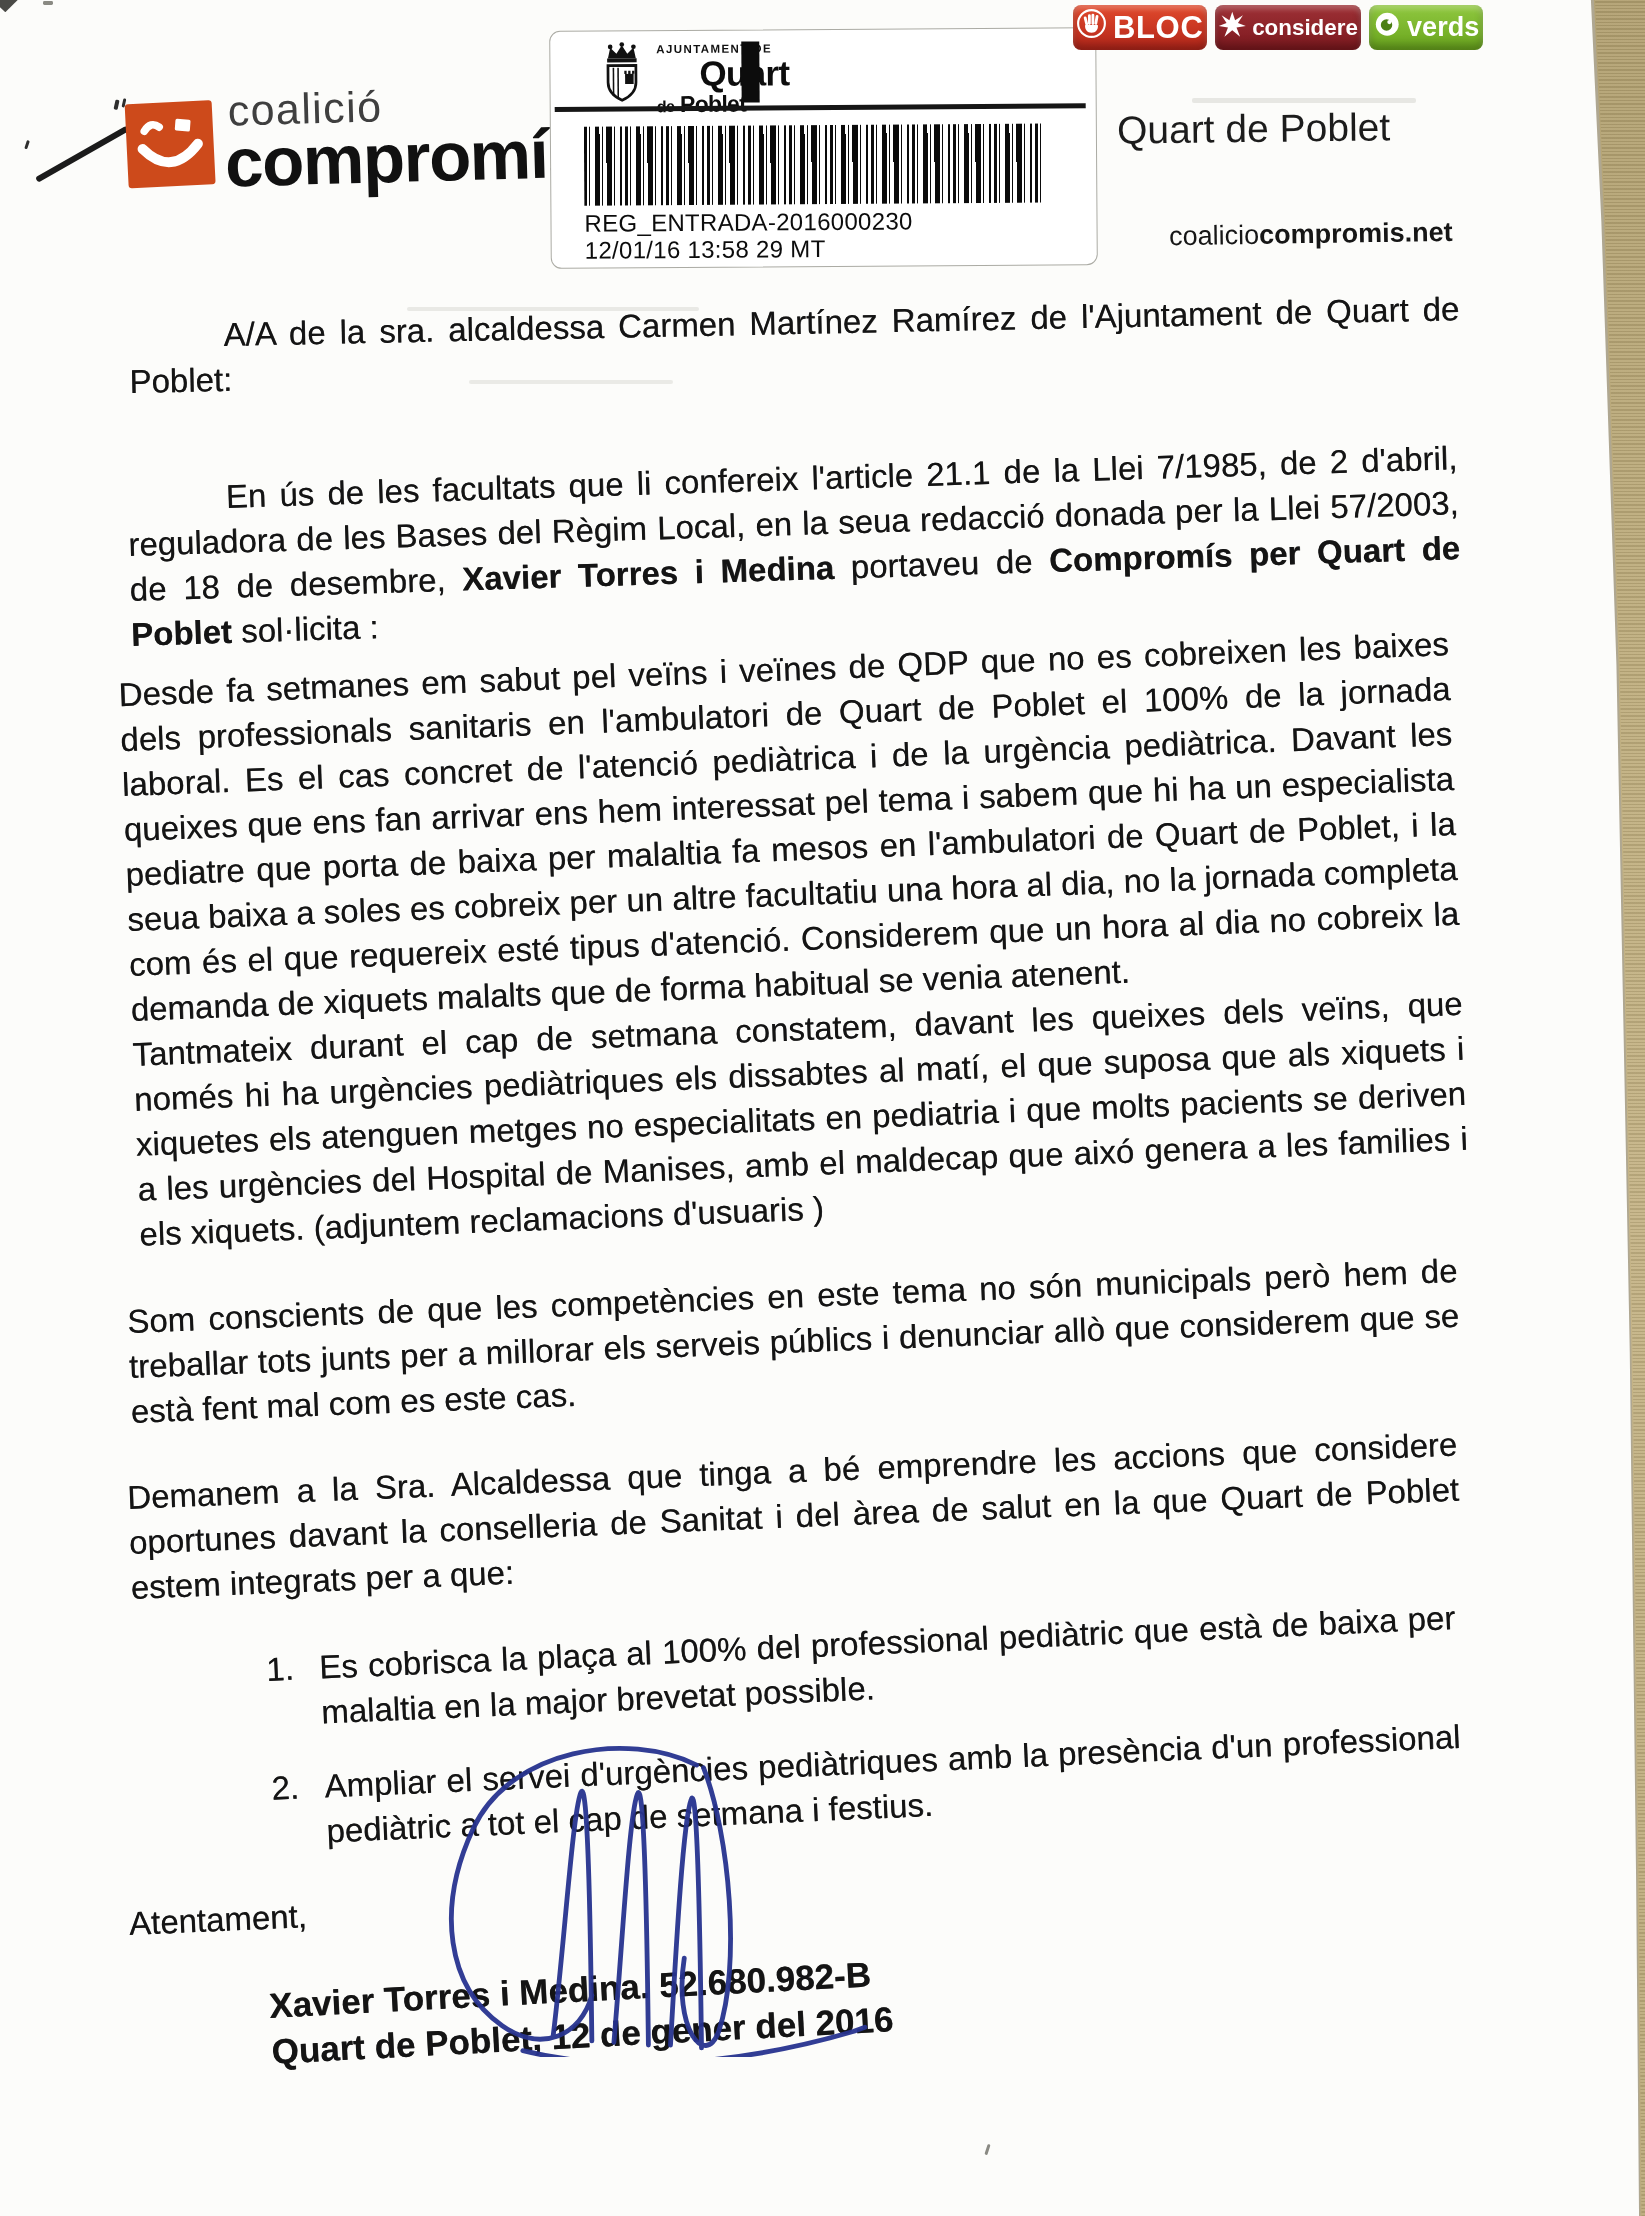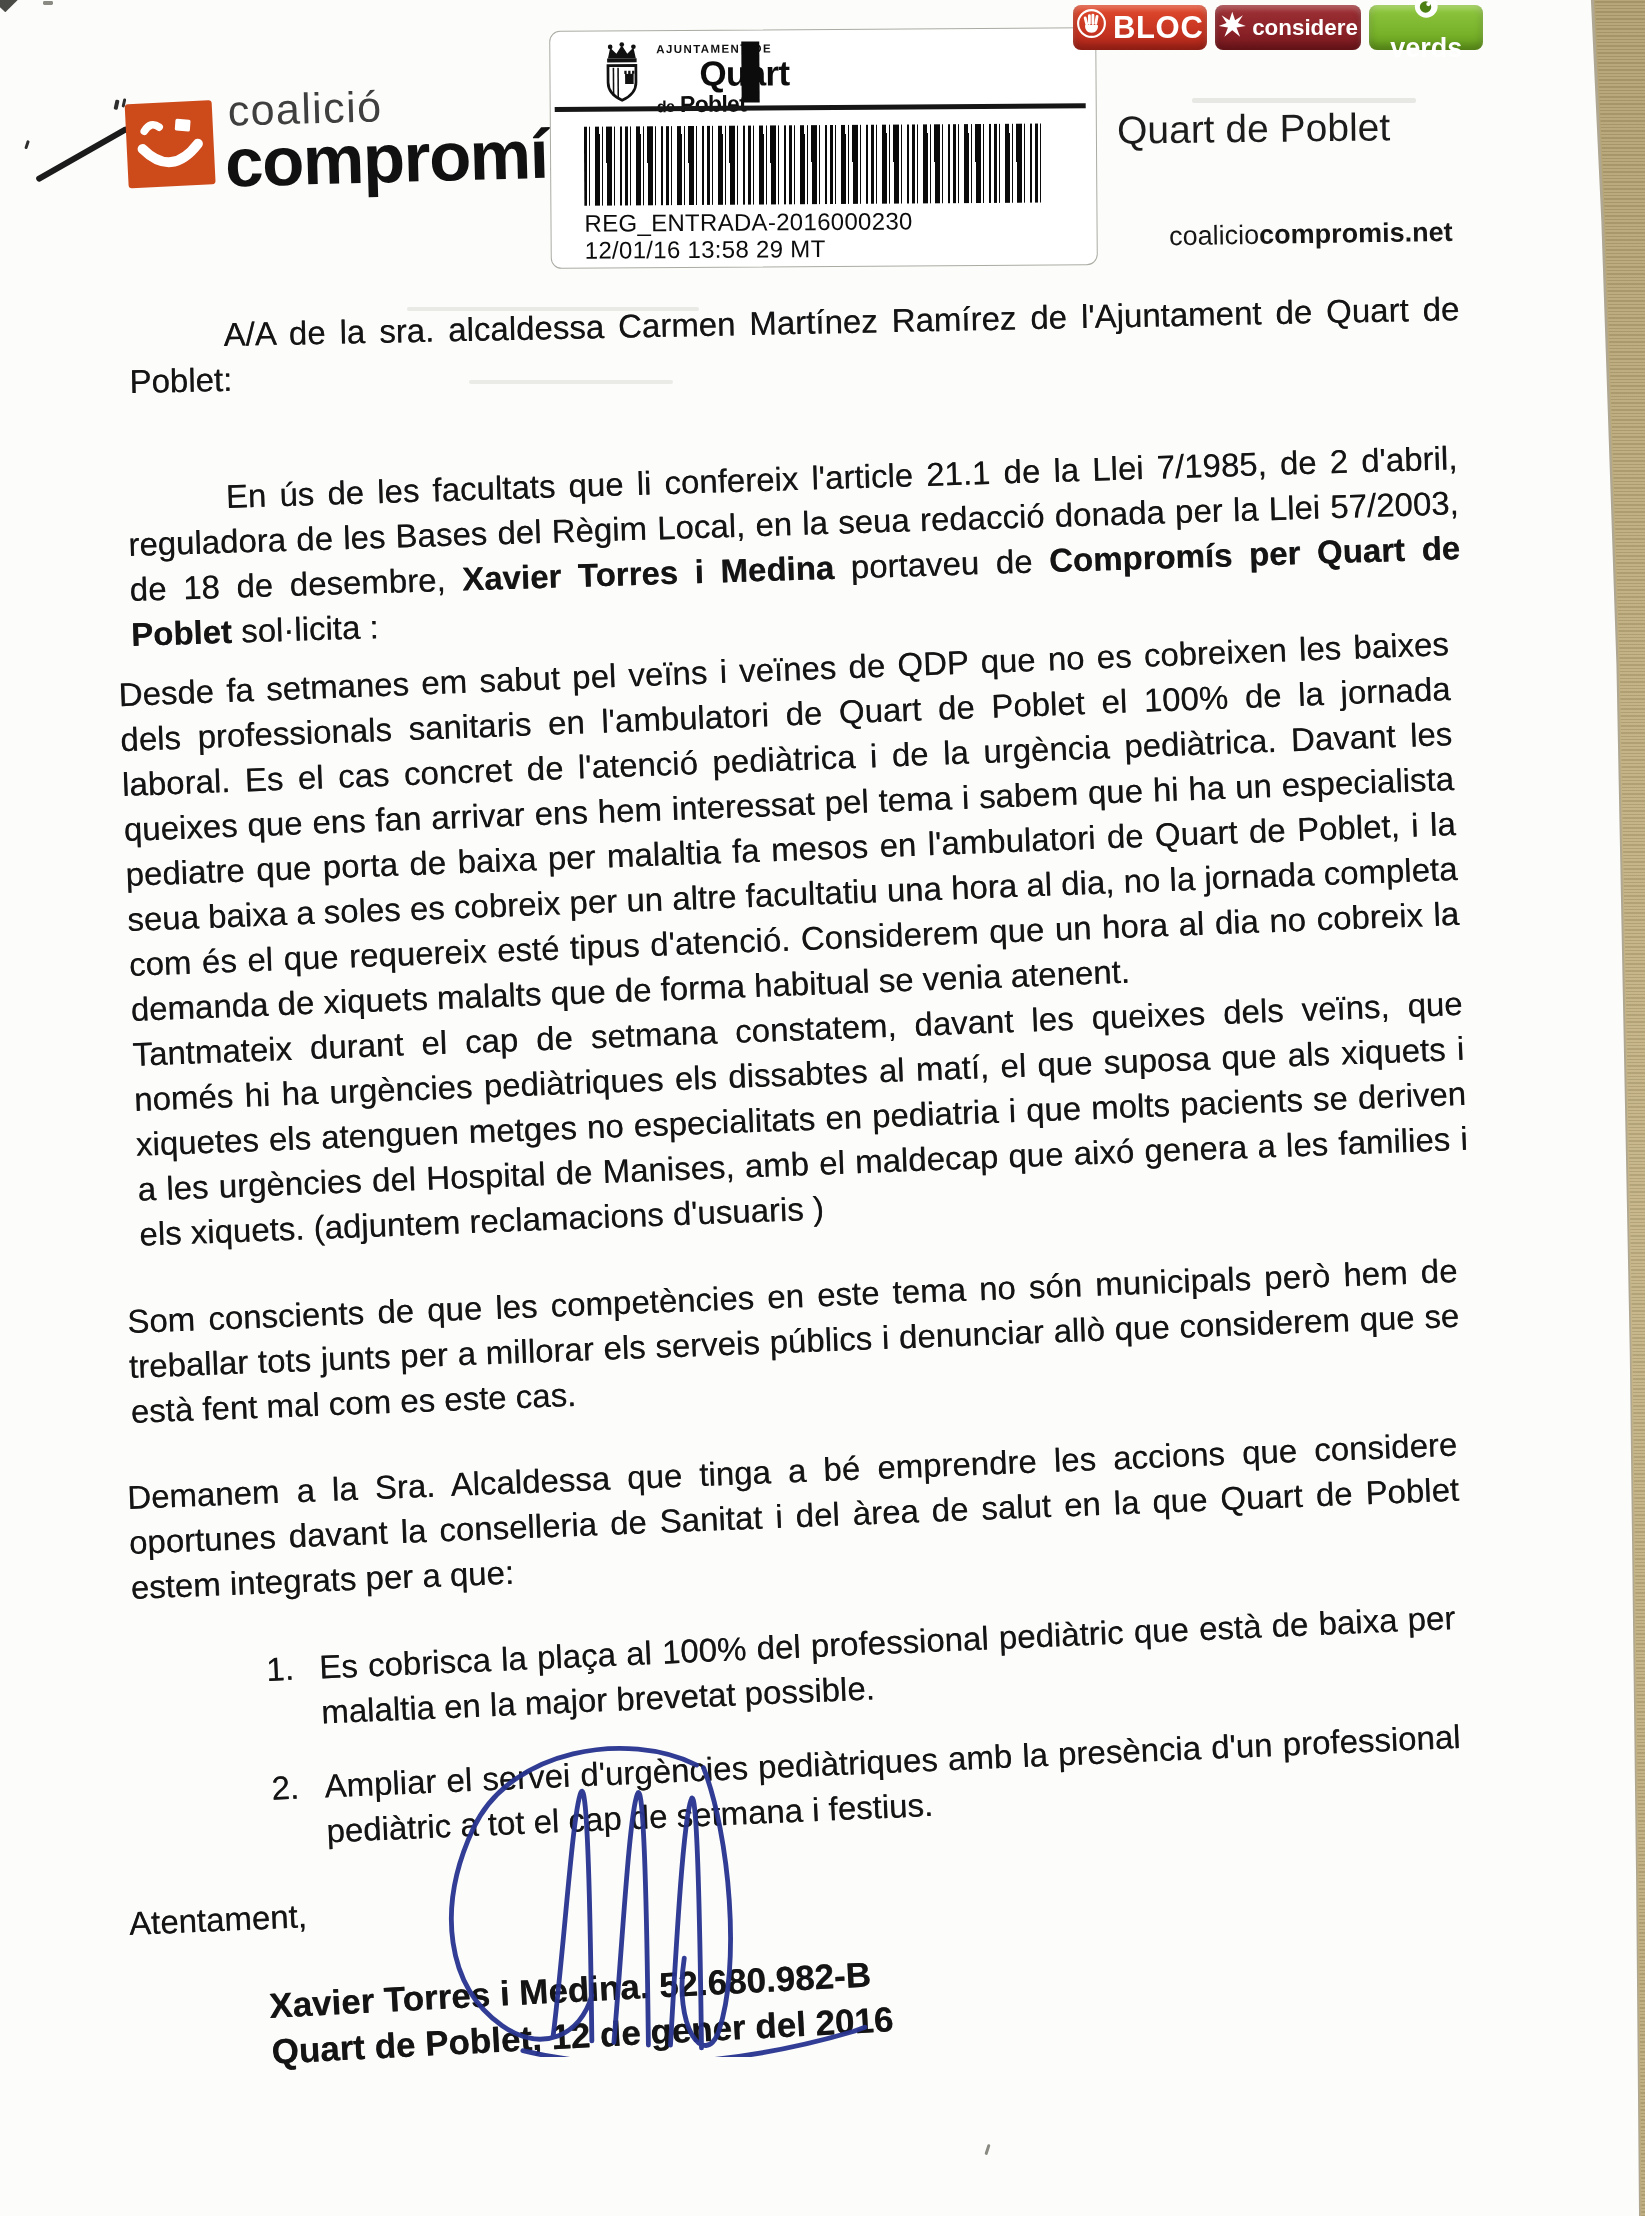--- a/index.html
+++ b/index.html
@@ -64,21 +64,21 @@
   }
   .sticker .reg-code{left:33px;top:178px;font-size:24px;color:#0c0c0c;letter-spacing:0.3px;}
   .sticker .timestamp{left:33px;top:205px;font-size:24px;color:#0c0c0c;letter-spacing:0.3px;}
 
   
   .badges{left:1073px;top:5.4px;display:flex;gap:8.1px;}
   .badge{height:45px;border-radius:8.1px;display:flex;align-items:center;justify-content:center;
          gap:5.4px;color:#fff;font-weight:700;box-shadow:inset 0 -5.4px 8.1px rgba(0,0,0,.25), inset 0 4.1px 5.4px rgba(255,255,255,.25);}
   .badge-bloc{width:134px;background:linear-gradient(180deg,#e14a2c,#b3251a);font-size:31px;letter-spacing:0.7px;}
   .badge-iniciativa{width:146px;background:linear-gradient(180deg,#9e3136,#7c181e);font-size:22.4px;}
-  .badge-verds{width:114px;background:linear-gradient(180deg,#90c840,#69a51d);font-size:27px;flex-direction:column;}
+  .badge-verds{width:114px;background:linear-gradient(180deg,#90c840,#69a51d);font-size:27px;}
 
   .muni-name{left:1117px;top:107px;font-size:39px;font-weight:400;color:#1c1c1c;transform:rotate(-.7deg);}
   .website{left:1169px;top:219px;font-size:27px;color:#161616;transform:rotate(-.9deg);}
   .website b{font-weight:700;}
 
   
   .letter{left:129px;top:314px;width:1331px;}
   .letter p{margin:0;font-size:33px;line-height:45px;text-align:justify;
             text-shadow:0.3px 0 0 rgba(20,20,20,.75);}
   .prewrap{white-space:pre-line;}

